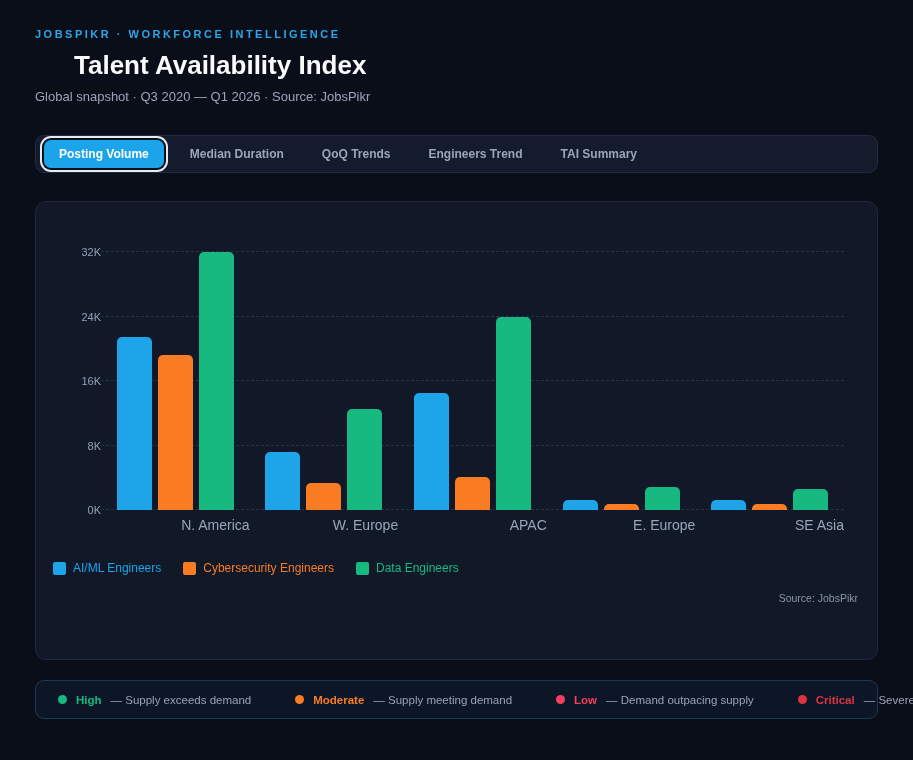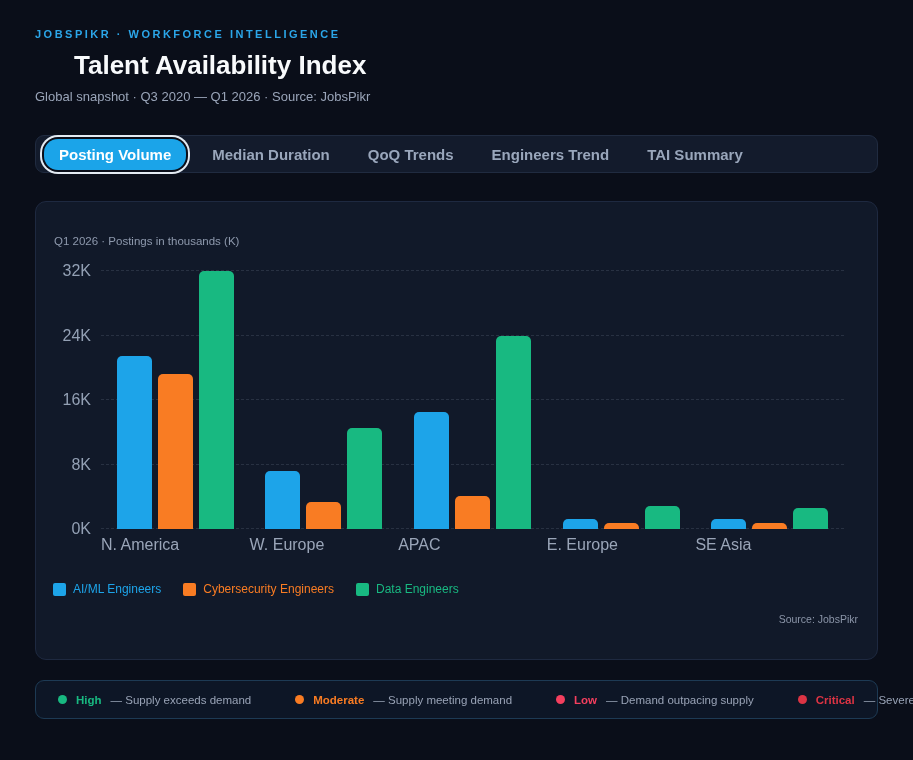--- a/index.html
+++ b/index.html
@@ -19,59 +19,59 @@
   .title { color:#f8fafc; font-size:26px; font-weight:bold; margin-top:10px;margin-left:39px; }
   .subtitle { color:#9aa5b9; font-size:13px; margin-top:8px; }
 
   
   .tabbar {
     margin-top:31px; height:38px;
     background:#131b2c; border:1px solid #202b40; border-radius:9px;
     display:flex; align-items:center; padding:0 5px; gap:8px;
   }
   .tab {
-    font-size:15px; font-weight:600; color:#99a6bb;
-    padding:7px 15px; border-radius:14px; cursor:pointer; white-space:nowrap;
+    font-size:12px; font-weight:600; color:#99a6bb;
+    padding:7px 15px; border-radius:7px; cursor:pointer; white-space:nowrap;
   }
   .tab.active {
     background:#1ba4e9; color:#ffffff; font-weight:bold;
     box-shadow:0 0 0 2px #0a0e19, 0 0 0 4px #e4ebf3;
     margin:0 3px;
   }
 
   
   .card {
     margin-top:28px; height:459px;
     background:#111929; border:1px solid #1e2940; border-radius:11px;
     padding:26px 17px 0 17px;
   }
   .card-title { color:#f4f7fb; font-size:15px; font-weight:bold; padding-left:1px; }
   .card-sub { color:#8e99ad; font-size:11.5px; margin-top:7px; padding-left:1px; }
 
   .chart { display:flex; margin-top:24px; }
   .y-axis { position:relative; width:48px; height:258px; flex:0 0 auto; }
   .y-tick {
-    position:absolute; right:10px; transform:translateY(50%);
-    color:#93a0b4; font-size:16px;
+    position:absolute; right:0; transform:translateY(50%);
+    color:#93a0b4; font-size:11px;
   }
   .plot { position:relative; height:258px; flex:1 1 auto; margin-right:16px; }
   .gridline {
     position:absolute; left:0; right:0; height:0;
     border-top:1px dashed rgba(148,163,184,0.18);
   }
   .groups {
     position:absolute; left:0; right:0; top:0; bottom:0;
     display:flex;
   }
   .group {
     flex:1 1 0; display:flex; align-items:flex-end; justify-content:center; gap:6px;
   }
   .bar { width:35px; border-radius:5px 5px 0 0; }
   .x-labels { display:flex; margin-left:48px; margin-right:16px; margin-top:7px; }
-  .x-label { flex:1 1 0; text-align:left; color:#9aa5b8; font-size:16px; }
+  .x-label { flex:1 1 0; text-align:right; color:#9aa5b8; font-size:14px; }
 
   .legend {
     display:flex; justify-content:flex-start; align-items:center; gap:22px; margin-top:28px;
   }
   .legend-item { display:flex; align-items:center; gap:7px; font-size:12px; }
   .legend-swatch { width:13px; height:13px; border-radius:2px; }
 
   .chart-source { text-align:right; color:#8b95a8; font-size:10.5px; margin-top:17px; padding-right:2px; }
 
   
@@ -96,21 +96,20 @@
 
   <div class="tabbar">
       <div class="tab active">Posting Volume</div>
       <div class="tab">Median Duration</div>
       <div class="tab">QoQ Trends</div>
       <div class="tab">Engineers Trend</div>
       <div class="tab">TAI Summary</div>
     </div>
 
   <div class="card">
-    <div class="card-sub">Q1 2026 · Postings in thousands (K)</div>
 
     <div class="chart">
       <div class="y-axis">
           <div class="y-tick" style="bottom: 258px;">32K</div>
           <div class="y-tick" style="bottom: 193.5px;">24K</div>
           <div class="y-tick" style="bottom: 129px;">16K</div>
           <div class="y-tick" style="bottom: 64.5px;">8K</div>
           <div class="y-tick" style="bottom: 0px;">0K</div>
         </div>
       <div class="plot">

